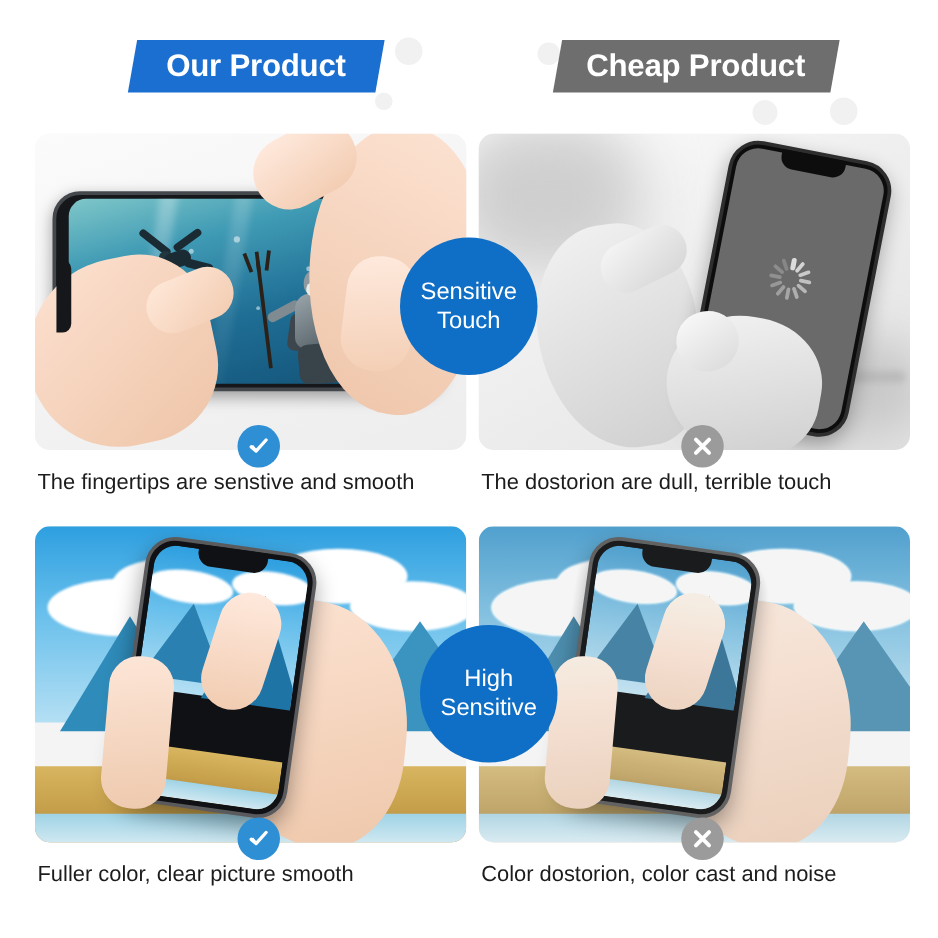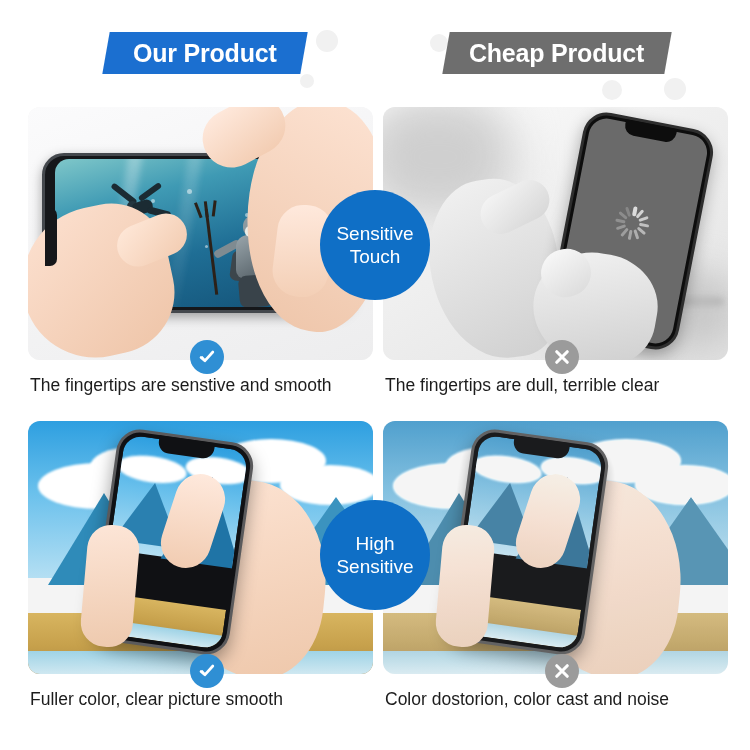--- a/index.html
+++ b/index.html
@@ -233,21 +233,21 @@
   
   .callout{
     position:absolute;width:110px;height:110px;border-radius:50%;
     background:#0f6fc6;color:#ffffff;
     display:flex;flex-direction:column;align-items:center;justify-content:center;
     text-align:center;line-height:1.22;font-size:19px;
     z-index:12;
   }
   .callout span{display:block;white-space:nowrap;}
   .co-touch{left:320px;top:190px;}
-  .co-res{left:320px;top:500px;text-align:right;}
+  .co-res{left:336px;top:500px;text-align:right;}
 </style>
 </head>
 <body>
 
 <div class="page">
 
   <div class="header">
     <div class="ghost-dot" style="left:316px;top:6px;width:22px;height:22px;"></div>
     <div class="ghost-dot" style="left:430px;top:10px;width:18px;height:18px;"></div>
     <div class="ghost-dot" style="left:300px;top:50px;width:14px;height:14px;"></div>
@@ -353,21 +353,21 @@
               <i style="transform:rotate(330deg);opacity:.26"></i>
             </div>
           </div>
           <div class="p2-notch"></div>
         </div>
 
         <div class="p2-handR"></div>
         <div class="p2-indexR"></div>
       </div>
     </div>
-    <div class="caption">The fingertips are dull, terrible clear</div>
+    <div class="caption">The dostorion are dull, terrible touch</div>
   </div>
 
   <div class="cell c-bl">
     <div class="photo">
       <div class="scene-mtn">
         <div class="sky"></div>
         <div class="cloud" style="left:10px;top:42px;width:120px;height:46px;"></div>
         <div class="cloud" style="left:62px;top:26px;width:86px;height:40px;"></div>
         <div class="cloud" style="left:188px;top:18px;width:110px;height:44px;"></div>
         <div class="cloud" style="left:252px;top:44px;width:100px;height:40px;"></div>

